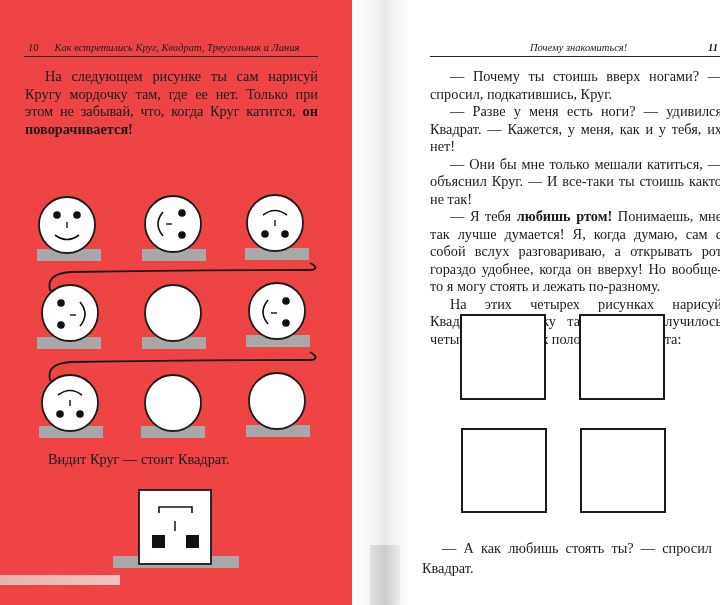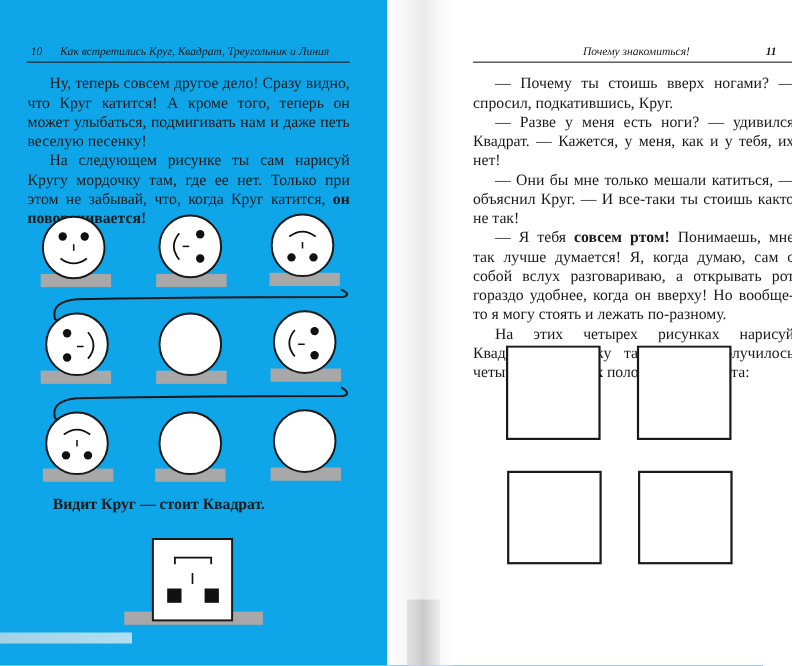--- a/index.html
+++ b/index.html
@@ -4,73 +4,72 @@
 <style>
   html, body { margin: 0; padding: 0; }
   body {
     width: 720px; height: 605px; overflow: hidden; position: relative;
     background: #ffffff;
     font-family: "Liberation Serif", "DejaVu Serif", serif;
     color: #1a1a1a;
   }
   .spread { position: absolute; left: 0; top: 0; width: 720px; height: 605px; }
   .page { position: absolute; top: 0; height: 605px; overflow: hidden; }
-  .page-left { left: 0; width: 372px; background: #0ea5e9; }
+  .page-left { left: 0; width: 372px; background: #ef4444; }
   .page-right { left: 372px; width: 348px; background: #ffffff; }
   .gutter {
     position: absolute; top: 0; left: 352px; width: 60px; height: 605px;
     background: linear-gradient(to right, #ffffff 0%, #f2f2f2 40%, #e9e9e9 55%, #f6f6f6 75%, #ffffff 100%);
   }
   .gutter-bottom {
     position: absolute; left: 370px; bottom: 0; width: 30px; height: 60px;
     background: linear-gradient(to right, #d8d8d8, #bdbdbd 50%, #e8e8e8);
     opacity: 0.7;
   }
   .running-head {
     position: absolute; top: 40px; height: 16px;
     font-style: italic; font-size: 10.5px; line-height: 16px;
     border-bottom: 1.5px solid #222;
   }
   .rh-left { left: 24px; width: 294px; }
   .rh-right { left: 58px; width: 292px; }
   .rh-num { font-style: italic; display: inline-block; }
   .rh-left .rh-num { margin-left: 4px; margin-right: 16px; }
   .rh-right .rh-title { position: absolute; left: 100px; }
-  .rh-right .rh-num { position: absolute; right: 16px; font-weight: bold; }
+  .rh-right .rh-num { position: absolute; right: 4px; font-weight: bold; }
 
   .text {
     position: absolute; font-size: 14.3px; line-height: 17.5px;
     text-align: justify;
   }
   .text p { margin: 0; text-indent: 20px; }
   .text b { font-weight: bold; }
   .text-left { left: 25px; top: 68px; width: 293px; }
   .text-right { left: 58px; top: 68px; width: 292px; }
 
   .figure { position: absolute; }
-  .caption { position: absolute; left: 48px; top: 451px; font-size: 14.3px; line-height: 17px; font-weight: bold; }
+  .caption { position: absolute; left: 48px; top: 451px; font-size: 14.3px; line-height: 17px; }
   .bottom-text { position: absolute; left: 422px; top: 538px; width: 290px; font-size: 14.3px; line-height: 20px; text-align: justify; }
   .bottom-text p { margin: 0; text-indent: 20px; }
   .scan-smudge {
     position: absolute; left: 0; top: 575px; width: 120px; height: 10px;
     background: linear-gradient(to right, #e3e3e3, #f7f7f7); opacity: 0.7;
   }
 </style>
 </head>
 <body>
 
 <div class="spread">
 
   <div class="page page-left">
     <div class="running-head rh-left">
       <span class="rh-num">10</span><span>Как встретились Круг, Квадрат, Треугольник и Линия</span>
     </div>
 
     <div class="text text-left">
-      <p>Ну, теперь совсем другое дело! Сразу видно, что Круг катится! А кроме того, теперь он может улыбаться, подмигивать нам и даже петь веселую песенку!</p>
       <p><span>На следующем рисунке ты сам нарисуй Кругу мордочку там, где ее нет. Только при этом не забывай, что, когда Круг катится, </span><b>он поворачивается!</b></p>
     </div>
 
     <svg class="figure" style="left:20px; top:190px;" width="320" height="260" viewBox="0 0 320 260">
 
       <g>
         <rect x="17" y="59" width="64" height="12" fill="#a8a8a8"></rect>
         <circle cx="47" cy="35" r="28" fill="#fff" stroke="#1a1a1a" stroke-width="1.8"></circle>
         <circle cx="37" cy="25" r="3.8" fill="#111"></circle>
         <circle cx="57" cy="25" r="3.8" fill="#111"></circle>
@@ -159,25 +158,28 @@
   <div class="page page-right" style="background:transparent;">
     <div class="running-head rh-right">
       <span class="rh-title">Почему знакомиться!</span>
       <span class="rh-num">11</span>
     </div>
 
     <div class="text text-right">
       <p>— Почему ты стоишь вверх ногами? — спросил, подкатившись, Круг.</p>
       <p>— Разве у меня есть ноги? — удивился Квадрат. — Кажется, у меня, как и у тебя, их нет!</p>
       <p>— Они бы мне только мешали катиться, — объяснил Круг. — И все-таки ты стоишь както не так!</p>
-      <p><span>— Я тебя </span><b>совсем ртом!</b><span> Понимаешь, мне так лучше думается! Я, когда думаю, сам с собой вслух разговариваю, а открывать рот гораздо удобнее, когда он вверху! Но вообще-то я могу стоять и лежать по-разному.</span></p>
+      <p><span>— Я тебя </span><b>любишь ртом!</b><span> Понимаешь, мне так лучше думается! Я, когда думаю, сам с собой вслух разговариваю, а открывать рот гораздо удобнее, когда он вверху! Но вообще-то я могу стоять и лежать по-разному.</span></p>
       <p><span>На этих четырех рисунках нарисуй Квадрату мордочку так, чтобы получилось четыре </span><b>различных</b><span> положения Квадрата:</span></p>
     </div>
 
     <svg class="figure" style="left:88px; top:314px;" width="210" height="200" viewBox="0 0 210 200">
       <rect x="1" y="1" width="84" height="84" fill="#fff" stroke="#1a1a1a" stroke-width="2"></rect>
       <rect x="120" y="1" width="84" height="84" fill="#fff" stroke="#1a1a1a" stroke-width="2"></rect>
       <rect x="2" y="115" width="84" height="83" fill="#fff" stroke="#1a1a1a" stroke-width="2"></rect>
       <rect x="121" y="115" width="84" height="83" fill="#fff" stroke="#1a1a1a" stroke-width="2"></rect>
     </svg>
   </div>
 
+  <div class="bottom-text">
+    <p>— А как любишь стоять ты? — спросил Квадрат.</p>
+  </div>
 </div>
 
 </body></html>

